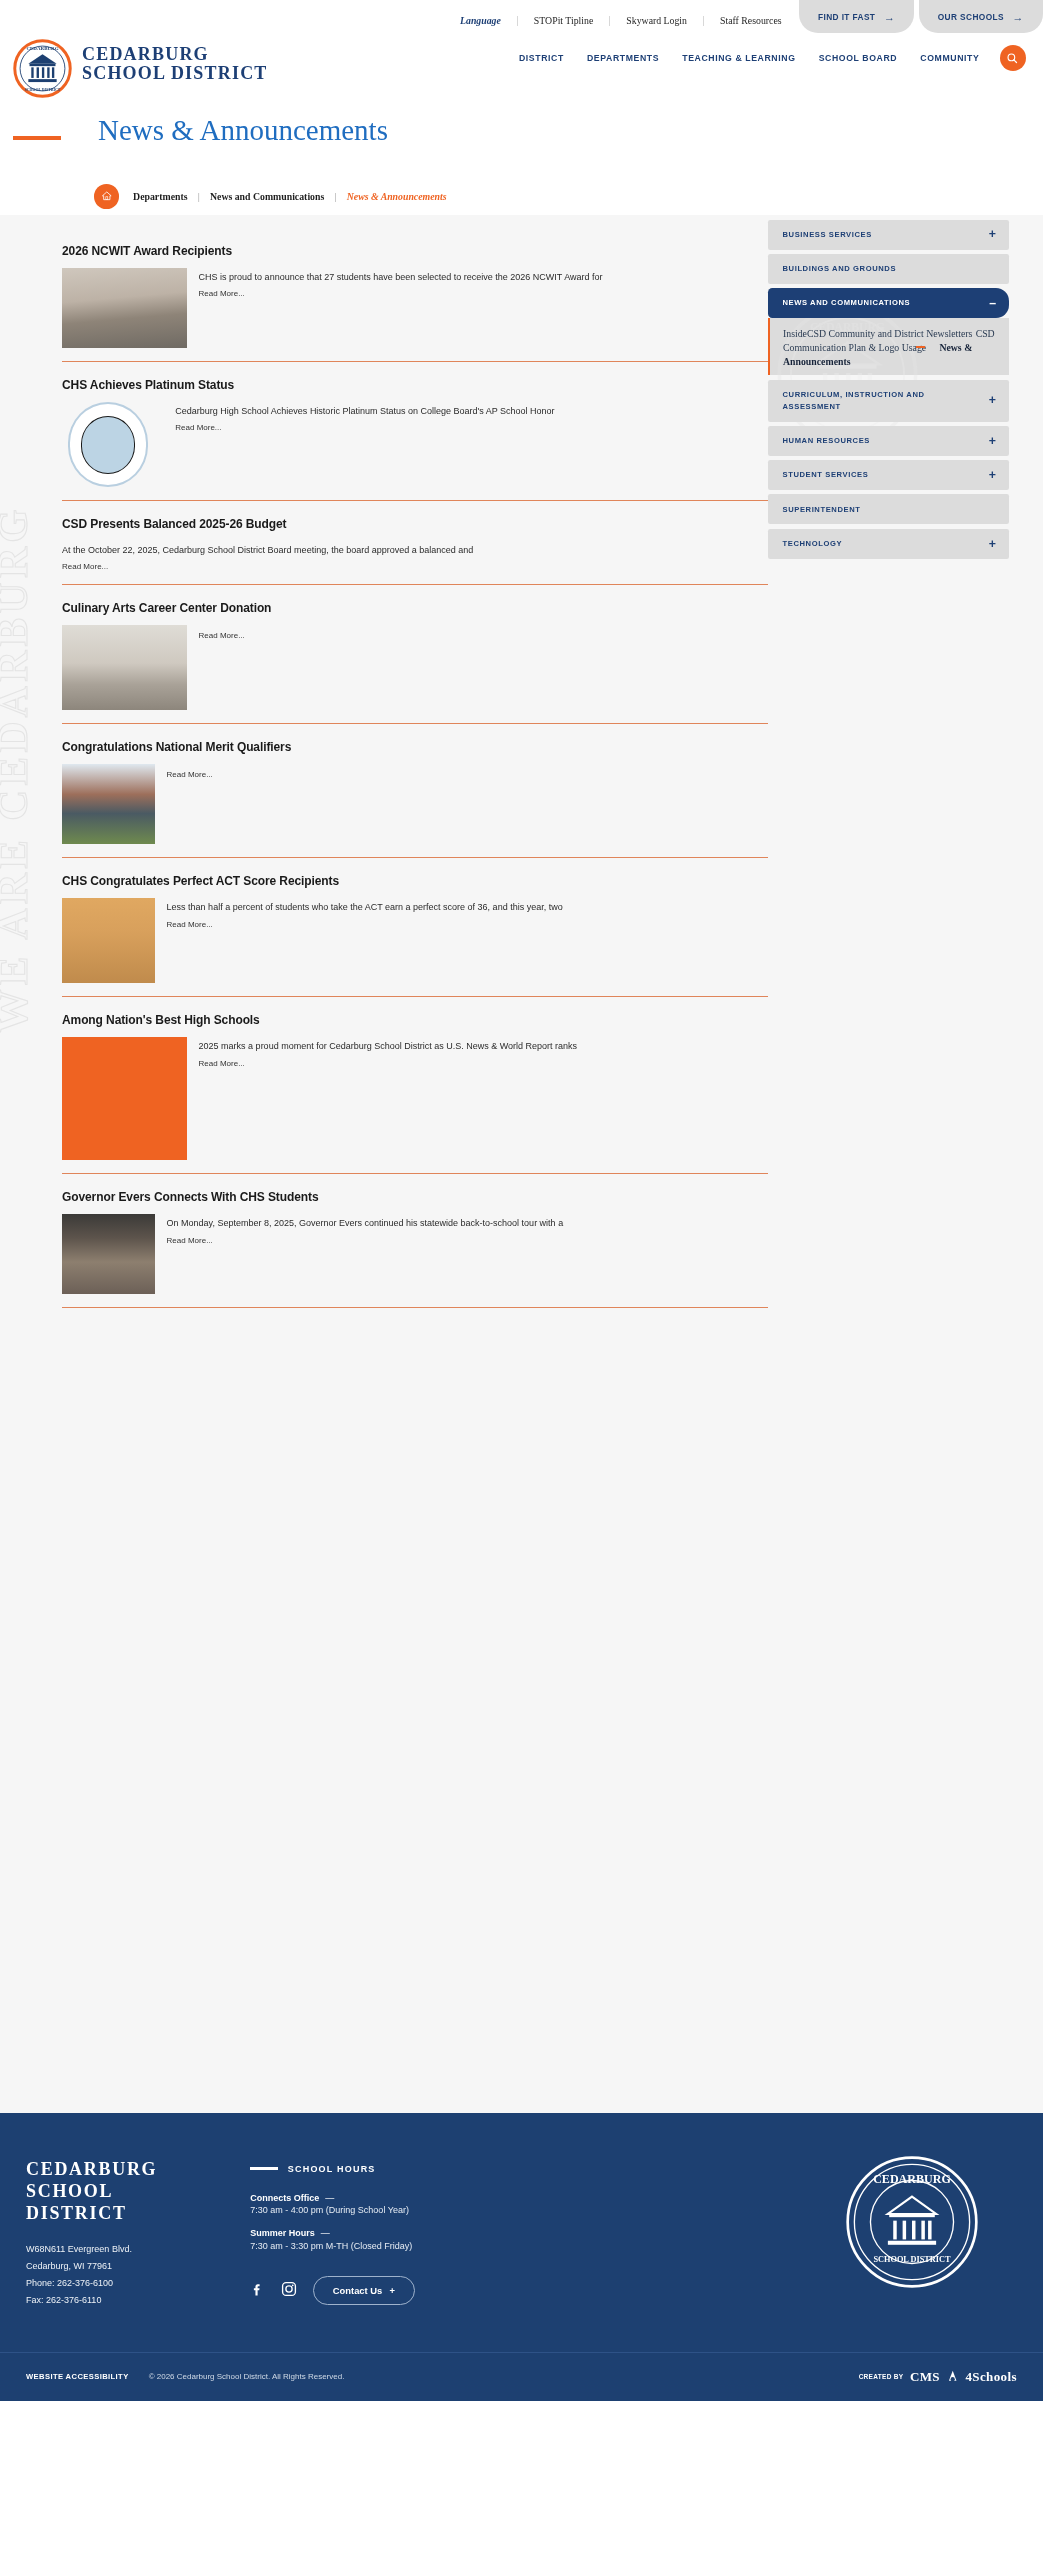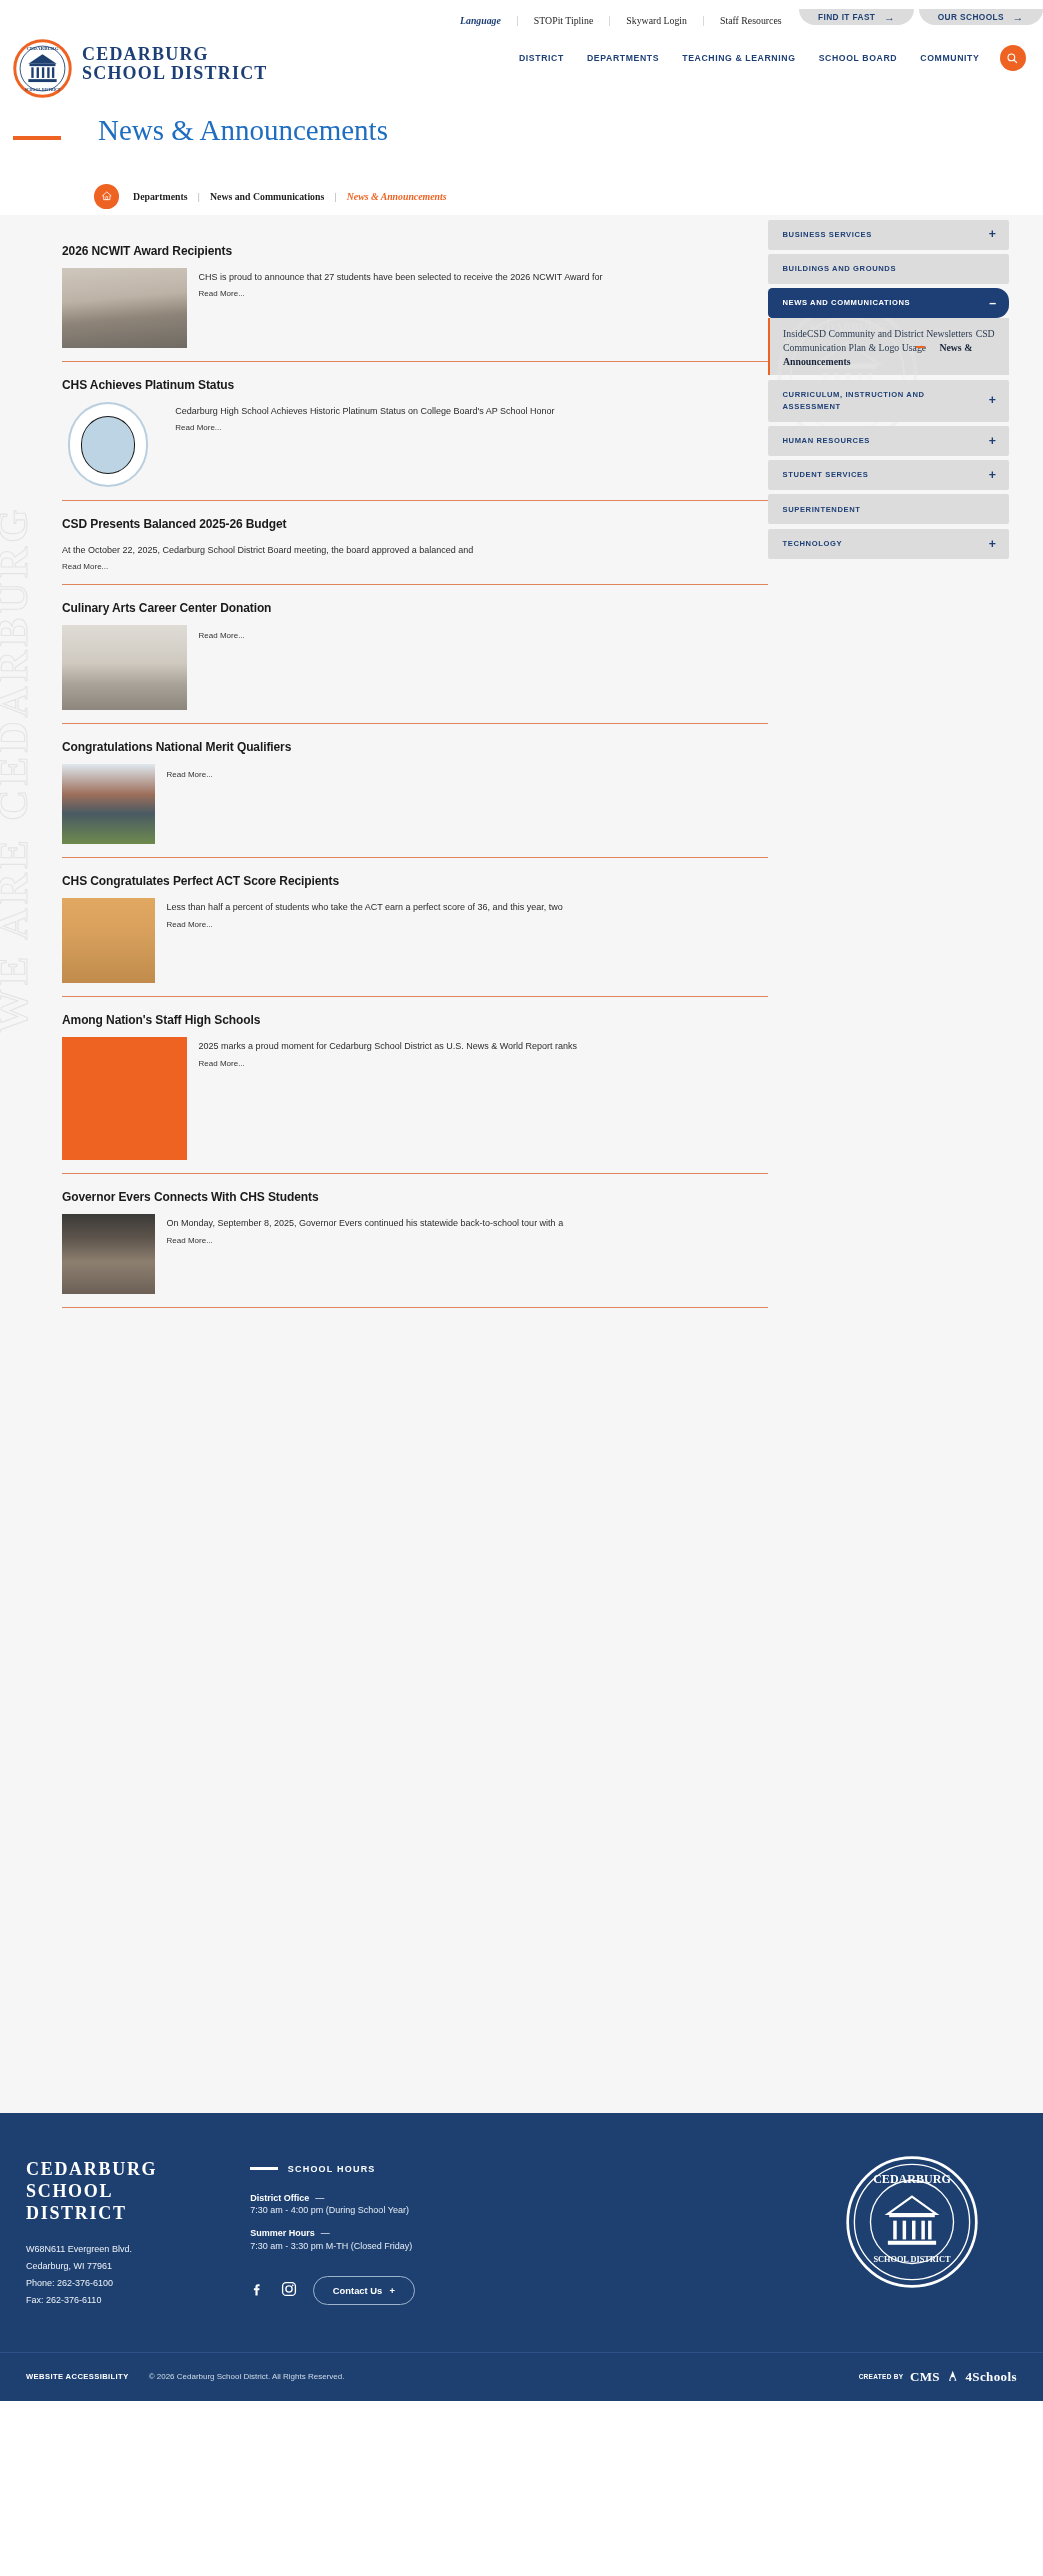--- a/index.html
+++ b/index.html
@@ -26,21 +26,21 @@
     font-size: 9.8px; color:#1f1f1f; padding: 0 16px;
     border-right: 0.7px solid #d8d8d8; line-height:1;
     white-space:nowrap;
   }
   .util-link.first { font-style: italic; font-weight: bold; color:#1d3f75; }
   .util-link.last { border-right: none; padding-right: 17.4px; }
 
   .util-pill {
     background:#dcdcdc; color:#1d3f75;
     font-size: 8.3px; font-weight: bold; letter-spacing: 0.4px;
-    padding: 0 19px; height: 16px;
+    padding: 0 19px; height: 33px;
     display:flex; align-items:center; gap:8.7px;
     border-radius: 0 0 19px 19px;
     margin-top:-8.7px;
   }
   .util-pill + .util-pill { margin-left: 4.3px; align-items: center; }
   .util-pill .arrow { font-size:11px; font-weight:normal; }
 
   .brand-row { display:flex; align-items:flex-start; padding-left: 13px; }
   .logo-seal {
     width: 59px; height: 59px; flex: 0 0 59px; margin-top:-2.9px;
@@ -367,21 +367,21 @@
         <div class="news-body">
           <div class="news-thumb" style="width:93px;height:85px;background:linear-gradient(180deg,#e0a861 0%,#d8a05c 40%,#c08b4c 100%);"></div>
           <div class="news-text">
             <p class="news-excerpt">Less than half a percent of students who take the ACT earn a perfect score of 36, and this year, two</p>
             <a class="read-more">Read More...</a>
           </div>
         </div>
       </article>
 
       <article class="news-item">
-        <h2 class="news-title">Among Nation's Staff High Schools</h2>
+        <h2 class="news-title">Among Nation's Best High Schools</h2>
         <div class="news-body">
           <div class="news-thumb" style="width:125px;height:123px;background:#ef6322;"></div>
           <div class="news-text">
             <p class="news-excerpt">2025 marks a proud moment for Cedarburg School District as U.S. News &amp; World Report ranks</p>
             <a class="read-more">Read More...</a>
           </div>
         </div>
       </article>
 
       <article class="news-item">
@@ -470,21 +470,21 @@
     </div>
 
     <div class="f-hours">
       <div class="f-hours-head">
         <span class="f-hours-rule"></span>
         <span class="f-hours-title">SCHOOL HOURS</span>
       </div>
 
       <div class="f-hrow">
         <div class="f-hlabel">
-          <span>District Office</span><span class="dash">—</span>
+          <span>Connects Office</span><span class="dash">—</span>
         </div>
         <div class="f-hval">7:30 am - 4:00 pm (During School Year)</div>
       </div>
 
       <div class="f-hrow">
         <div class="f-hlabel">
           <span>Summer Hours</span><span class="dash">—</span>
         </div>
         <div class="f-hval">7:30 am - 3:30 pm M-TH (Closed Friday)</div>
       </div>

